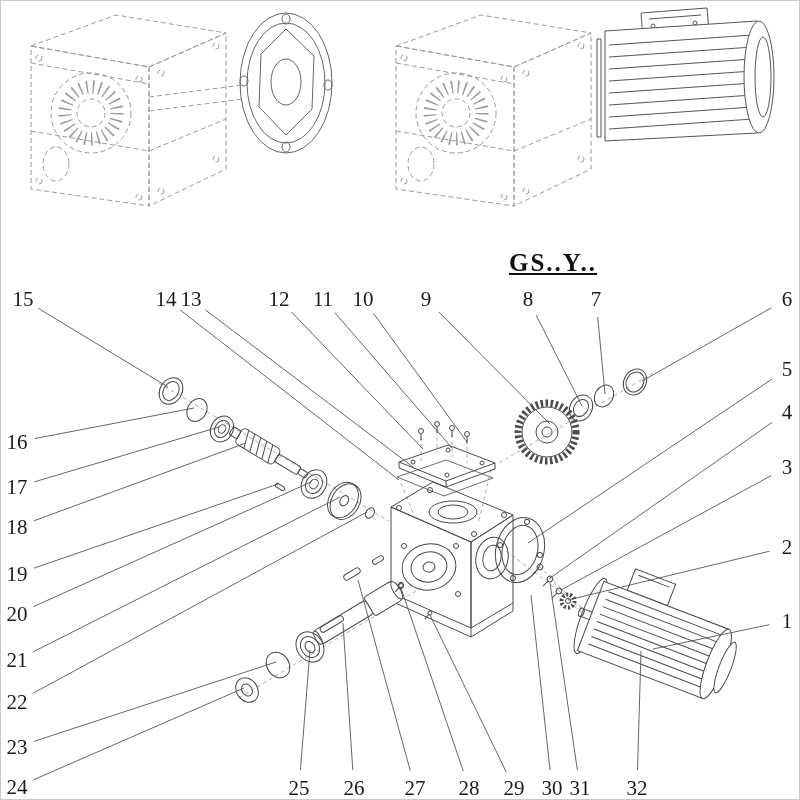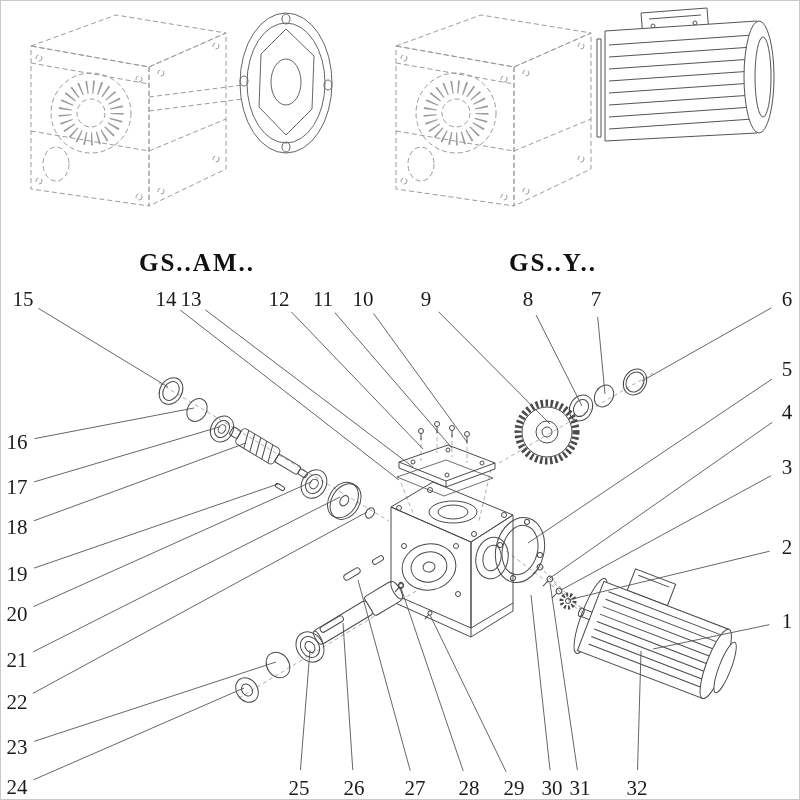--- a/index.html
+++ b/index.html
@@ -13,21 +13,21 @@
   .callout-num {
     font-family:"Liberation Serif", serif; font-size:21px;
     fill:#1a1a1a; text-anchor:middle;
   }
   .variant-label {
     position:absolute; transform:translateX(-50%);
     font-family:"Liberation Serif", serif; font-weight:bold;
     font-size:25px; letter-spacing:2px; color:#111; white-space:nowrap;
   }
   .label-am { left:196px; top:248px; }
-  .label-y  { left:552px; top:248px; }
+  .label-y  { left:552px; top:248px;text-decoration:underline; }
 </style>
 </head>
 <body>
 
 <div class="canvas">
 
   <svg width="800" height="800" viewBox="0 0 800 800">
 
     <g stroke="#9b9b9b" fill="none" stroke-width="1">
       <g stroke-dasharray="5 3">
@@ -365,15 +365,14 @@
         <text x="513" y="794" class="callout-num">29</text>
         <line x1="549.0529427065425" y1="769.105616302985" x2="530" y2="594" class="leader"></line>
         <text x="551" y="794" class="callout-num">30</text>
         <line x1="576.3936147578906" y1="769.1897008455861" x2="549" y2="582" class="leader"></line>
         <text x="579" y="794" class="callout-num">31</text>
         <line x1="636.5253235817896" y1="769.0076673237065" x2="640" y2="650" class="leader"></line>
         <text x="636" y="794" class="callout-num">32</text>
       </g>
   </svg>
 
-  <div class="variant-label label-am">GS..AM..</div>
   <div class="variant-label label-y">GS..Y..</div>
 </div>
 
 </body></html>

